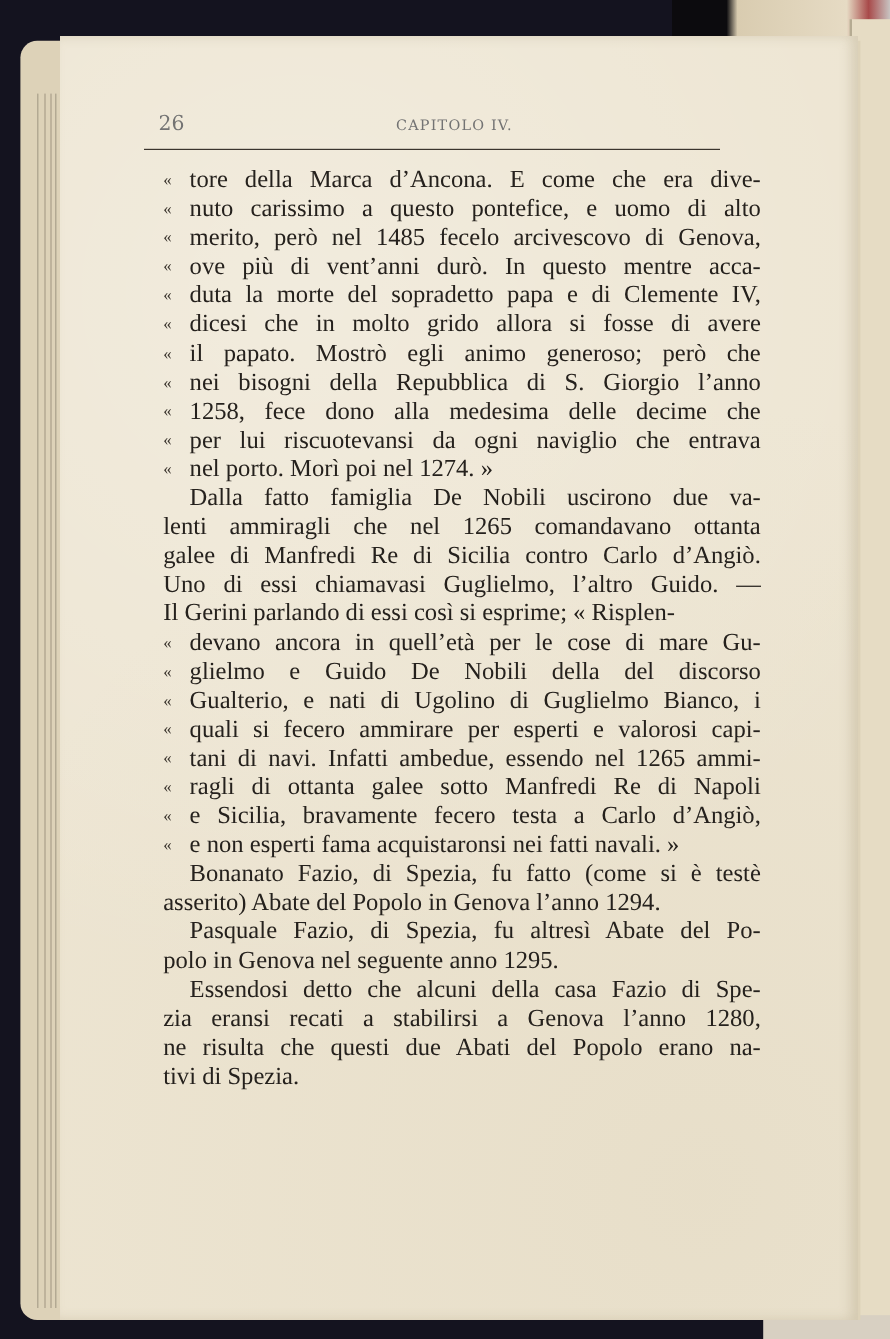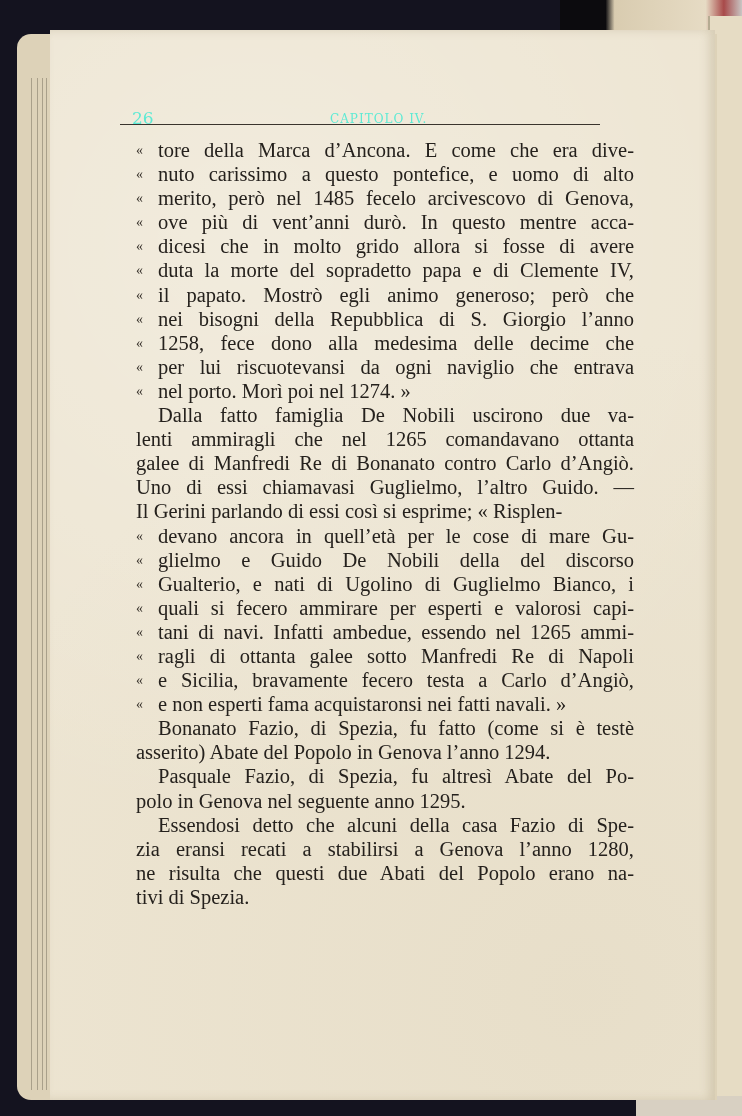--- a/index.html
+++ b/index.html
@@ -54,24 +54,24 @@
     left: 50px; top: 30px;
     width: 665px; height: 1070px;
     background: #ede5d2;
     background-image:
       radial-gradient(circle at 30% 20%, rgba(255,255,255,0.25), rgba(255,255,255,0) 60%),
       radial-gradient(circle at 80% 90%, rgba(200,185,150,0.15), rgba(0,0,0,0) 60%);
     box-shadow: inset -6px 0 10px rgba(150,135,100,0.25);
   }
   .header {
     position: absolute;
-    left: 120px; top: 108px;
+    left: 120px; top: 93px;
     width: 490px;
     height: 20px;
-    color: #5eead4;
+    color: #737373;
   }
   .page-number {
     position: absolute;
     left: 12px; top: 0;
     font-size: 17px;
     font-family: "DejaVu Serif", serif;
   }
   .running-head {
     position: absolute;
     left: 210px; top: 4px;
@@ -138,32 +138,32 @@
   <span class="running-head">CAPITOLO IV.</span>
 </div>
 <div class="rule"></div>
 
 <div class="body-text" id="body-text">
     <div>
       <span class="line" style="text-align-last: left; text-align: left;"><span class="qmark">«</span><span style="display: inline-block; width: 476px; text-align: justify; text-align-last: justify;">tore della Marca d’Ancona. E come che era dive-</span></span>
       <span class="line" style="text-align-last: left; text-align: left;"><span class="qmark">«</span><span style="display: inline-block; width: 476px; text-align: justify; text-align-last: justify;">nuto carissimo a questo pontefice, e uomo di alto</span></span>
       <span class="line" style="text-align-last: left; text-align: left;"><span class="qmark">«</span><span style="display: inline-block; width: 476px; text-align: justify; text-align-last: justify;">merito, però nel 1485 fecelo arcivescovo di Genova,</span></span>
       <span class="line" style="text-align-last: left; text-align: left;"><span class="qmark">«</span><span style="display: inline-block; width: 476px; text-align: justify; text-align-last: justify;">ove più di vent’anni durò. In questo mentre acca-</span></span>
+      <span class="line" style="text-align-last: left; text-align: left;"><span class="qmark">«</span><span style="display: inline-block; width: 476px; text-align: justify; text-align-last: justify;">duta la morte del sopradetto papa e di Clemente IV,</span></span>
       <span class="line" style="text-align-last: left; text-align: left;"><span class="qmark">«</span><span style="display: inline-block; width: 476px; text-align: justify; text-align-last: justify;">dicesi che in molto grido allora si fosse di avere</span></span>
-      <span class="line" style="text-align-last: left; text-align: left;"><span class="qmark">«</span><span style="display: inline-block; width: 476px; text-align: justify; text-align-last: justify;">duta la morte del sopradetto papa e di Clemente IV,</span></span>
       <span class="line" style="text-align-last: left; text-align: left;"><span class="qmark">«</span><span style="display: inline-block; width: 476px; text-align: justify; text-align-last: justify;">il papato. Mostrò egli animo generoso; però che</span></span>
       <span class="line" style="text-align-last: left; text-align: left;"><span class="qmark">«</span><span style="display: inline-block; width: 476px; text-align: justify; text-align-last: justify;">nei bisogni della Repubblica di S. Giorgio l’anno</span></span>
       <span class="line" style="text-align-last: left; text-align: left;"><span class="qmark">«</span><span style="display: inline-block; width: 476px; text-align: justify; text-align-last: justify;">1258, fece dono alla medesima delle decime che</span></span>
       <span class="line" style="text-align-last: left; text-align: left;"><span class="qmark">«</span><span style="display: inline-block; width: 476px; text-align: justify; text-align-last: justify;">per lui riscuotevansi da ogni naviglio che entrava</span></span>
       <span class="line last" style="text-align-last: left; text-align: left;"><span class="qmark">«</span><span style="display: inline-block; width: 476px; text-align: justify; text-align-last: left;">nel porto. Morì poi nel 1274. »</span></span>
     </div>
     <div>
       <span class="line indent"><span style="display: inline-block; width: 476px; text-align: justify; text-align-last: justify;">Dalla fatto famiglia De Nobili uscirono due va-</span></span>
       <span class="line"><span style="display: inline-block; width: 498px; text-align: justify; text-align-last: justify;">lenti ammiragli che nel 1265 comandavano ottanta</span></span>
-      <span class="line"><span style="display: inline-block; width: 498px; text-align: justify; text-align-last: justify;">galee di Manfredi Re di Bonanato contro Carlo d’Angiò.</span></span>
+      <span class="line"><span style="display: inline-block; width: 498px; text-align: justify; text-align-last: justify;">galee di Manfredi Re di Sicilia contro Carlo d’Angiò.</span></span>
       <span class="line"><span style="display: inline-block; width: 498px; text-align: justify; text-align-last: justify;">Uno di essi chiamavasi Guglielmo, l’altro Guido. —</span></span>
       <span class="line last"><span style="display: inline-block; width: 498px; text-align: justify; text-align-last: left;">Il Gerini parlando di essi così si esprime; « Risplen-</span></span>
     </div>
     <div>
       <span class="line" style="text-align-last: left; text-align: left;"><span class="qmark">«</span><span style="display: inline-block; width: 476px; text-align: justify; text-align-last: justify;">devano ancora in quell’età per le cose di mare Gu-</span></span>
       <span class="line" style="text-align-last: left; text-align: left;"><span class="qmark">«</span><span style="display: inline-block; width: 476px; text-align: justify; text-align-last: justify;">glielmo e Guido De Nobili della del discorso</span></span>
       <span class="line" style="text-align-last: left; text-align: left; text-decoration: underline;"><span class="qmark">«</span><span style="display: inline-block; width: 476px; text-align: justify; text-align-last: justify;">Gualterio, e nati di Ugolino di Guglielmo Bianco, i</span></span>
       <span class="line" style="text-align-last: left; text-align: left;"><span class="qmark">«</span><span style="display: inline-block; width: 476px; text-align: justify; text-align-last: justify;">quali si fecero ammirare per esperti e valorosi capi-</span></span>
       <span class="line" style="text-align-last: left; text-align: left;"><span class="qmark">«</span><span style="display: inline-block; width: 476px; text-align: justify; text-align-last: justify;">tani di navi. Infatti ambedue, essendo nel 1265 ammi-</span></span>
       <span class="line" style="text-align-last: left; text-align: left;"><span class="qmark">«</span><span style="display: inline-block; width: 476px; text-align: justify; text-align-last: justify;">ragli di ottanta galee sotto Manfredi Re di Napoli</span></span>

